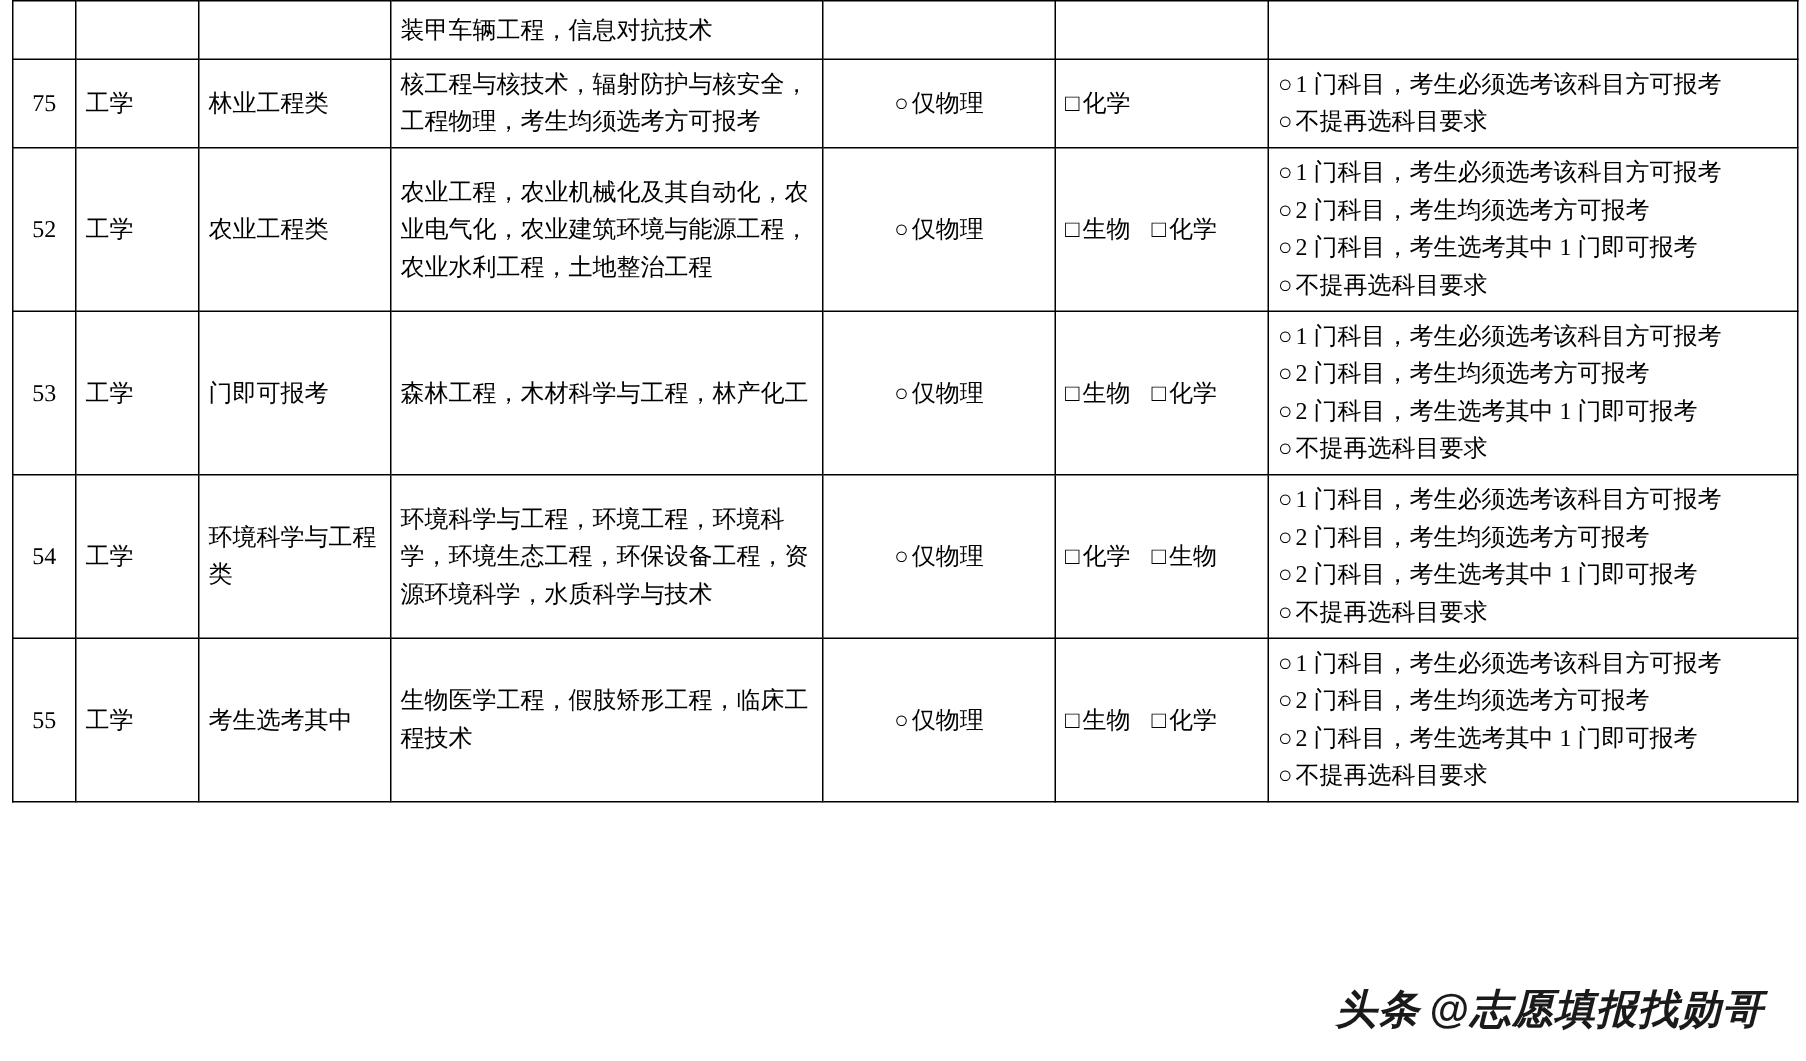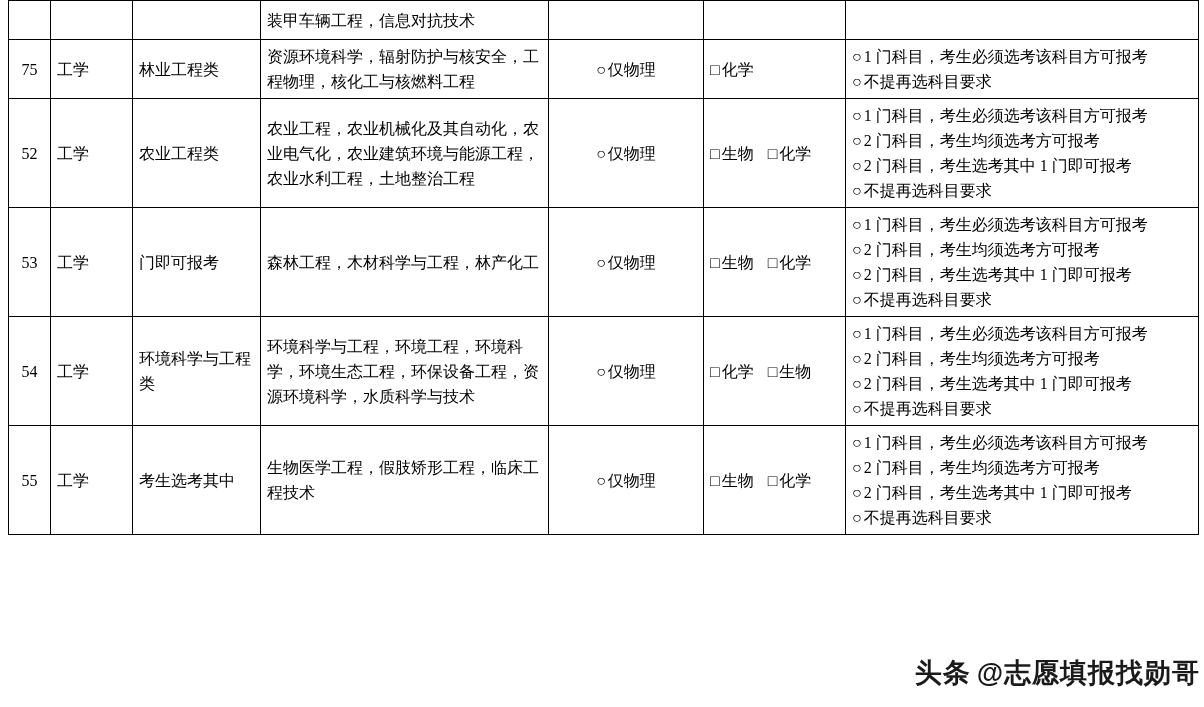--- a/index.html
+++ b/index.html
@@ -88,28 +88,29 @@
     margin-right: 14px;
     white-space: nowrap;
   }
   .top-partial td {
     height: 30px;
     padding-top: 1px;
     padding-bottom: 2px;
   }
   .watermark {
     position: absolute;
-    right: 4px;
+    right: 28px;
     bottom: 16px;
     font-size: 27px;
     font-family: "Liberation Sans", sans-serif;
     font-weight: bold;
     color: #1a1a1a;
     letter-spacing: 1px;
     white-space: nowrap;
+    font-style: italic;
   }
   .wm-logo {
     display: inline-block;
     font-weight: bold;
     margin-right: 6px;
   }
   .page-no {
     position: absolute;
     left: 596px;
     bottom: 4px;
@@ -141,21 +142,21 @@
         <td class="list">装甲车辆工程，信息对抗技术</td>
         <td class="first"></td>
         <td class="sec"></td>
         <td class="req"></td>
       </tr>
 
       <tr>
         <td class="idx">75</td>
         <td class="cat">工学</td>
         <td class="name">林业工程类</td>
-        <td class="list">资源环境科学，辐射防护与核安全，工程物理，核化工与核燃料工程</td>
+        <td class="list">核工程与核技术，辐射防护与核安全，工程物理，考生均须选考方可报考</td>
         <td class="first">
           <span class="opt-box">○</span><span>仅物理</span>
         </td>
         <td class="sec">
           <span class="sec-item"><span class="opt-box">□</span><span>化学</span></span>
         </td>
         <td class="req">
           <div class="req-line"><span class="opt-box">○</span><span>1 门科目，考生必须选考该科目方可报考</span></div>
           <div class="req-line"><span class="opt-box">○</span><span>不提再选科目要求</span></div>
         </td>

